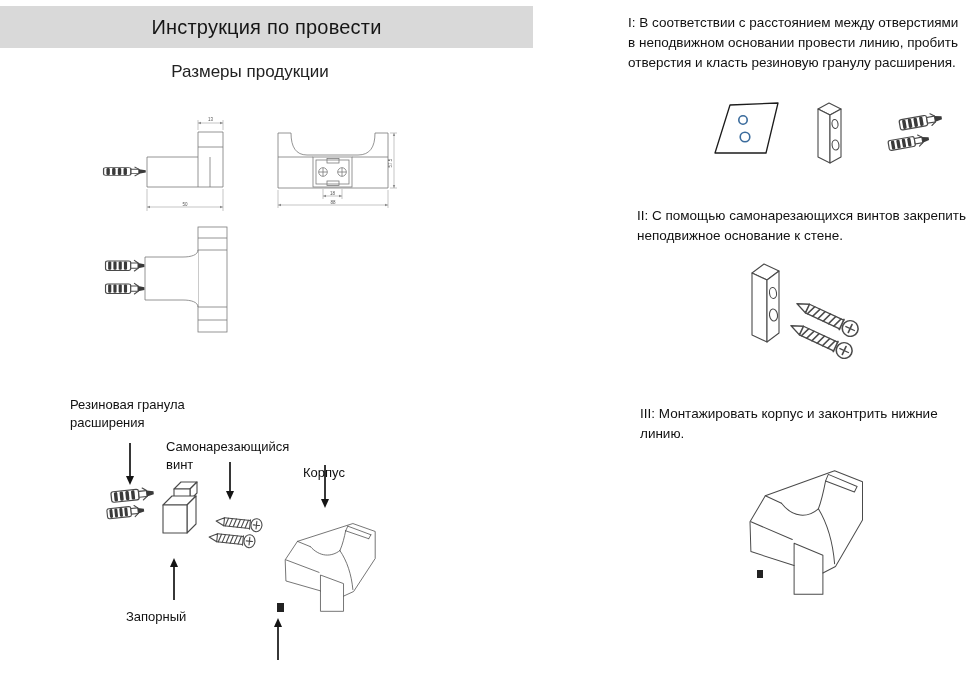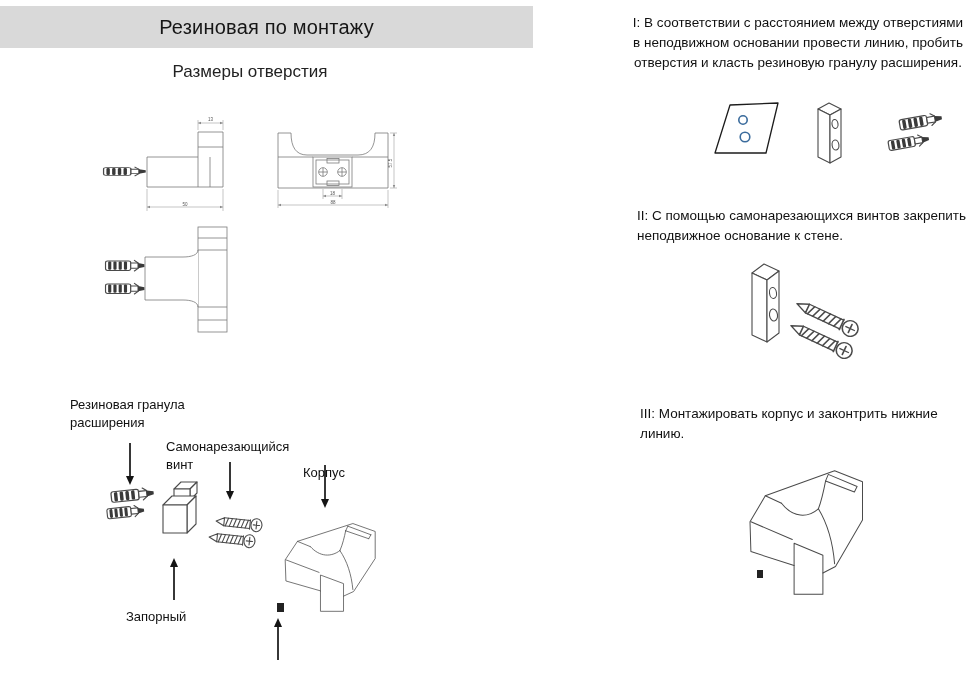--- a/index.html
+++ b/index.html
@@ -60,24 +60,24 @@
       <path d="M86,60 C90,50 92,40 94,30" class="il"></path>
       <path d="M97,23 L129,36 M94,30 L126,42 M97,23 L94,30 M129,36 L126,42" class="il"></path>
       <path d="M11,74 L57,93" class="il"></path>
       <path d="M59,121 L59,97 L91,110 L91,129" class="il"></path>
       <path d="M86,60 C96,76 102,96 104,119" class="il" stroke-width="0.9"></path>
     </g>
   </defs>
 </svg>
 
 <div class="abs header-bar">
-  <div class="header-title">Резиновая по монтажу</div>
+  <div class="header-title">Инструкция по провести</div>
 </div>
 
-<div class="abs section-title">Размеры отверстия</div>
+<div class="abs section-title">Размеры продукции</div>
 
 <svg class="abs" style="left:93px;top:103px;" width="175" height="115" viewBox="0 0 175 115">
   <path d="M54,54 L105,54 L105,29 L130,29 L130,84 L54,84 Z" class="tl-fill"></path>
   <path d="M105,44 L130,44 M105,54 L105,84 M117,54 L117,84" class="tl"></path>
   <use href="#anchor" transform="translate(10,63) scale(1.14,0.78)"></use>
 
   <path d="M105,27 L105,17 M130,27 L130,17" class="dim"></path>
   <path d="M105,20 L130,20" class="dim"></path>
   <path d="M105,20 l3,-1.2 l0,2.4 Z M130,20 l-3,-1.2 l0,2.4 Z" fill="#8a8a8a"></path>
   <text x="117.5" y="17.5" text-anchor="middle" class="dimtxt">13</text>
@@ -155,21 +155,21 @@
 
   <rect x="227" y="210" width="7" height="9" fill="#222"></rect>
 </svg>
 
 <div class="abs part-label" style="left:70px;top:396px;width:134px;">Резиновая гранула расширения</div>
 <div class="abs part-label" style="left:166px;top:438px;width:130px;text-align:left;">Самонарезающийся винт</div>
 <div class="abs part-label" style="left:303px;top:432px;width:60px;margin-top:32px;">Корпус</div>
 <div class="abs part-label" style="left:126px;top:608px;width:90px;">Запорный</div>
 <div class="abs part-label" style="left:228px;top:670px;width:110px;margin-top:40px;">Запорный винт</div>
 
-<div class="abs step-text" style="left:628px;top:13px;width:340px;text-align:center;">I: В соответствии с расстоянием между отверстиями в неподвижном основании провести линию, пробить отверстия и класть резиновую гранулу расширения.</div>
+<div class="abs step-text" style="left:628px;top:13px;width:340px;">I: В соответствии с расстоянием между отверстиями в неподвижном основании провести линию, пробить отверстия и класть резиновую гранулу расширения.</div>
 
 <svg class="abs" style="left:693px;top:93px;" width="265" height="92" viewBox="0 0 265 92">
   <path d="M37,12 L85,10 L73,60 L22,60 Z" fill="#fff" stroke="#1c1c1c" stroke-width="1.3" stroke-linejoin="round"></path>
   <circle cx="50" cy="27" r="4.2" fill="none" stroke="#3a6b9c" stroke-width="1.6"></circle>
   <circle cx="52" cy="44" r="4.8" fill="none" stroke="#3a6b9c" stroke-width="1.6"></circle>
   <g>
     <path d="M125,16 L136,10 L148,16 L137,22 Z" class="il-fill"></path>
     <path d="M125,16 L125,64 L137,70 L137,22 Z" class="il-fill"></path>
     <path d="M137,22 L148,16 L148,64 L137,70 Z" class="il-fill"></path>
     <ellipse cx="142" cy="31" rx="3" ry="4.5" transform="rotate(-8 142 31)" class="il" stroke-width="0.9"></ellipse>

